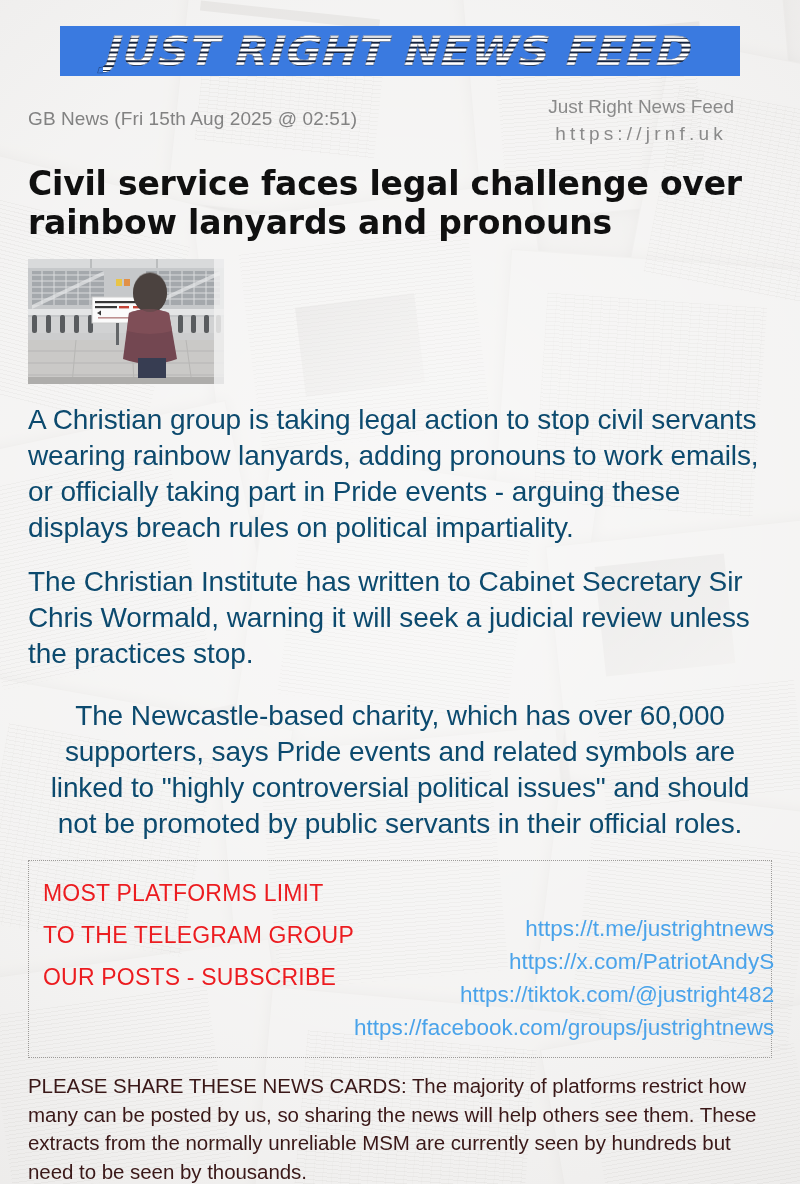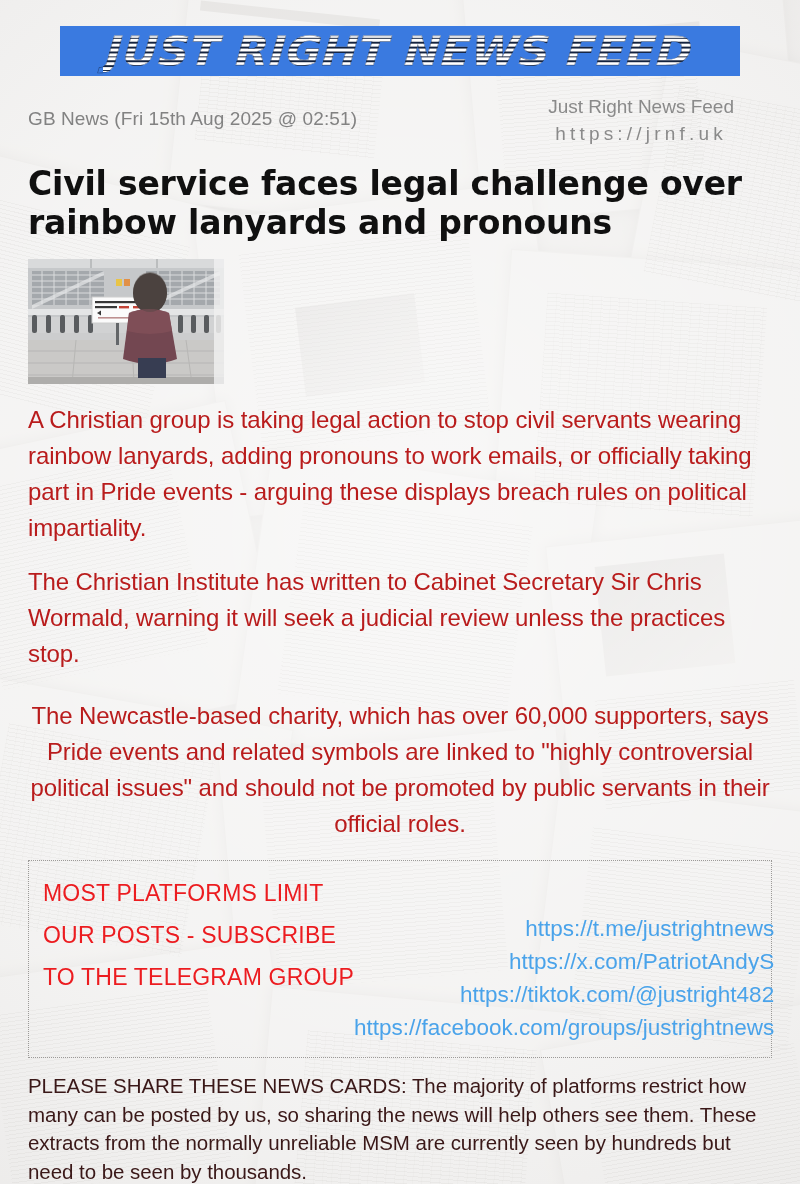--- a/index.html
+++ b/index.html
@@ -170,23 +170,23 @@
     position: relative;
     overflow: hidden;
     background: #b9bbbe;
   }
   .photo-frame svg { display: block; }
 
   
   .body-copy { margin-top: 18px; }
   .body-copy p {
     margin: 12px 0 18px 0;
-    font-size: 24px;
+    font-size: 28px;
     line-height: 36px;
-    color: #b91c1c;
+    color: #0c4a6e;
     max-width: 748px;
     letter-spacing: -0.1px;
   }
   .body-copy p.spaced-before { margin-top: 26px; text-align: center; }
 
   
   .promo-box {
     margin-top: 6px;
     border: 1px dotted #9c9a98;
     padding: 16px 14px 14px 14px;
@@ -405,22 +405,22 @@
 
   <div class="body-copy">
     <p>A Christian group is taking legal action to stop civil servants wearing rainbow lanyards, adding pronouns to work emails, or officially taking part in Pride events - arguing these displays breach rules on political impartiality.</p>
     <p>The Christian Institute has written to Cabinet Secretary Sir Chris Wormald, warning it will seek a judicial review unless the practices stop.</p>
     <p class="spaced-before">The Newcastle-based charity, which has over 60,000 supporters, says Pride events and related symbols are linked to "highly controversial political issues" and should not be promoted by public servants in their official roles.</p>
   </div>
 
   <div class="promo-box">
     <div class="promo-left">
       <div class="line">MOST PLATFORMS LIMIT</div>
+      <div class="line">TO THE TELEGRAM GROUP</div>
       <div class="line">OUR POSTS - SUBSCRIBE</div>
-      <div class="line">TO THE TELEGRAM GROUP</div>
     </div>
     <div class="promo-right">
       <a class="link" href="#">https://t.me/justrightnews</a>
       <a class="link" href="#">https://x.com/PatriotAndyS</a>
       <a class="link" href="#">https://tiktok.com/@justright482</a>
       <a class="link" href="#">https://facebook.com/groups/justrightnews</a>
     </div>
   </div>
 
   <div class="footer-note">PLEASE SHARE THESE NEWS CARDS: The majority of platforms restrict how many can be posted by us, so sharing the news will help others see them. These extracts from the normally unreliable MSM are currently seen by hundreds but need to be seen by thousands.</div>

